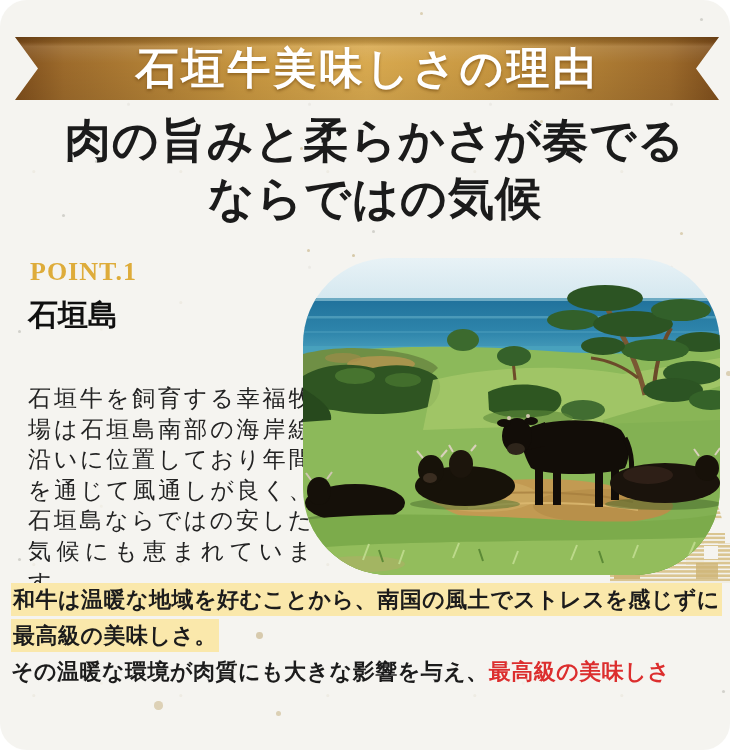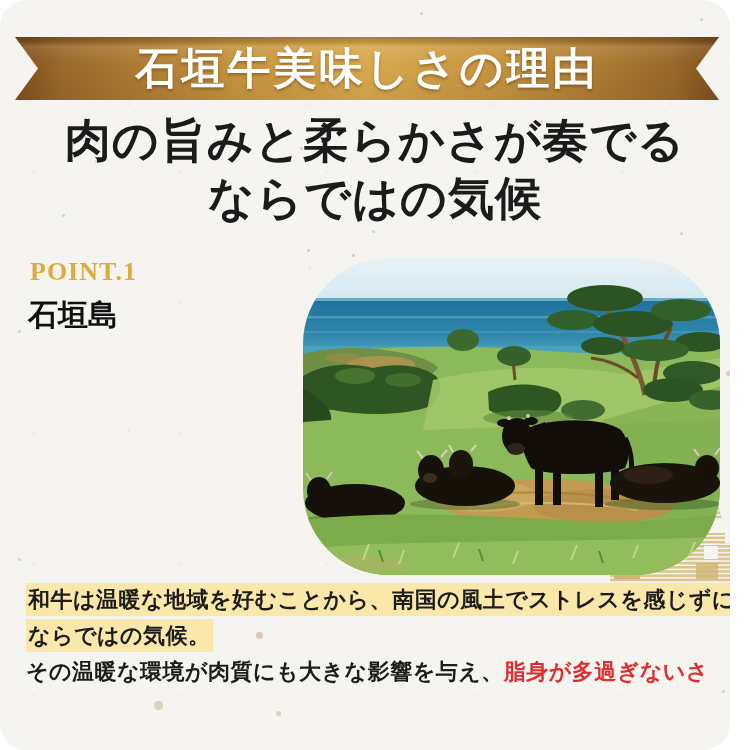--- a/index.html
+++ b/index.html
@@ -58,21 +58,21 @@
     position:absolute;left:28px;top:383px;width:285px;z-index:1;
     font-size:23px;line-height:30.6px;letter-spacing:1.5px;color:#232323;
     text-align:justify;font-weight:500;
   }
   
   .photo{position:absolute;left:303px;top:258px;width:417px;height:317px;z-index:2;border-radius:86px;overflow:hidden;}
   .photo svg{display:block;}
   
   .seal{position:absolute;left:600px;top:503px;width:150px;height:85px;z-index:1;opacity:.95;}
   
-  .summary{position:absolute;left:26px;top:582px;width:716px;z-index:1;font-size:22px;font-weight:700;color:#1c1c1c;letter-spacing:.5px;font-family:Liberation Serif, serif;}
+  .summary{position:absolute;left:11px;top:582px;width:716px;z-index:1;font-size:22px;font-weight:700;color:#1c1c1c;letter-spacing:.5px;font-family:Liberation Serif, serif;}
   .sum-line{line-height:36px;white-space:nowrap;}
   .sum-line .highlight{background:var(--hl,#fae8ab);padding:4px 2px;}
   .sum-line .normal{color:#1c1c1c;text-align:center;}
   .sum-line .red{color:var(--red,#dc2e2e);}
 </style>
 </head>
 <body>
 
 <div class="page">
   <div class="specks"></div>
@@ -83,20 +83,21 @@
 
   <div class="heading">
     <div>肉の旨みと柔らかさが奏でる</div>
     <div>ならではの気候</div>
   </div>
 
   <div class="point-label">POINT.1</div>
   <div class="point-title">
     <div>石垣島</div>
   </div>
+  <div class="point-body">石垣牛を飼育する幸福牧場は石垣島南部の海岸線沿いに位置しており年間を通じて風通しが良く、石垣島ならではの安した気候にも恵まれています。</div>
 
   <div class="seal">
     <svg width="150" height="85" viewBox="0 0 150 85">
       <defs>
         <pattern id="st" width="5" height="4.2" patternUnits="userSpaceOnUse">
           <rect width="5" height="2.6" fill="#d9c38c"></rect>
         </pattern>
       </defs>
       <polygon points="70,8 118,2 122,16 74,24" fill="url(#st)"></polygon>
       <rect x="42" y="28" width="30" height="26" fill="url(#st)"></rect>
@@ -206,16 +207,16 @@
       <path d="M0,262 C80,252 180,258 260,262 C330,266 380,262 417,256 L417,317 L0,317 Z" fill="#7cab4b"></path>
       <path d="M0,291 C100,281 250,285 417,279 L417,317 L0,317 Z" fill="#93bd5c"></path>
       <ellipse cx="60" cy="306" rx="42" ry="8" fill="#b9ab6b" opacity=".45"></ellipse>
       <path d="M60,302 l6,-16 M96,306 l5,-14 M150,300 l6,-15 M210,306 l5,-13 M268,302 l6,-15 M330,300 l5,-13 M386,298 l6,-14" stroke="#bcd98a" stroke-width="2" fill="none"></path>
       <path d="M80,304 l-4,-12 M180,303 l-4,-12 M300,305 l-4,-12" stroke="#5c8a36" stroke-width="2" fill="none"></path>
     </svg>
   </div>
 
   <div class="summary">
       <div class="sum-line"><span class="highlight">和牛は温暖な地域を好むことから、南国の風土でストレスを感じずに</span></div>
-      <div class="sum-line"><span class="highlight">ならではの気候。</span></div>
-      <div class="sum-line"><span class="normal">その温暖な環境が肉質にも大きな影響を与え、</span><span class="red">脂身が多過ぎないさ</span></div>
+      <div class="sum-line"><span class="highlight">最高級の美味しさ。</span></div>
+      <div class="sum-line"><span class="normal">その温暖な環境が肉質にも大きな影響を与え、</span><span class="red">最高級の美味しさ</span></div>
     </div>
 </div>
 
 </body></html>

